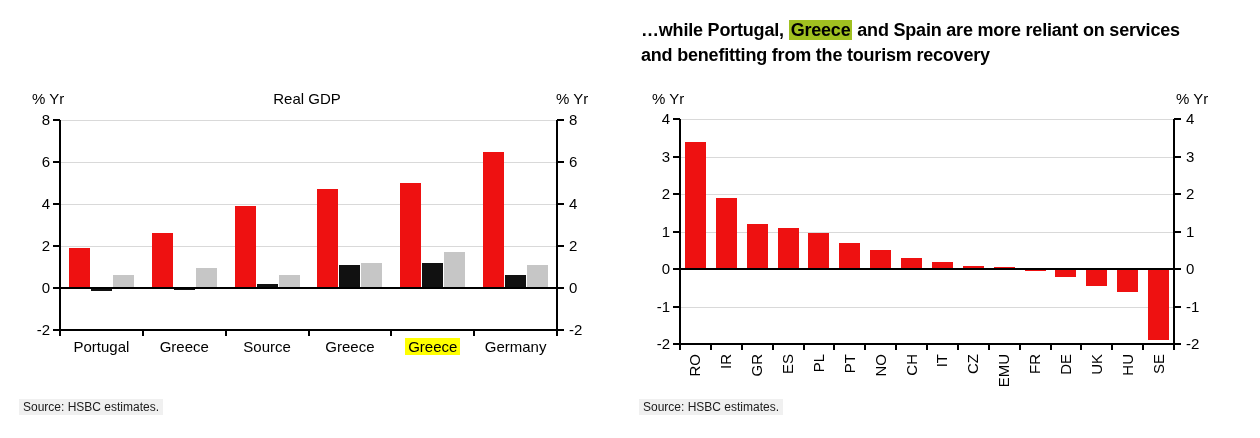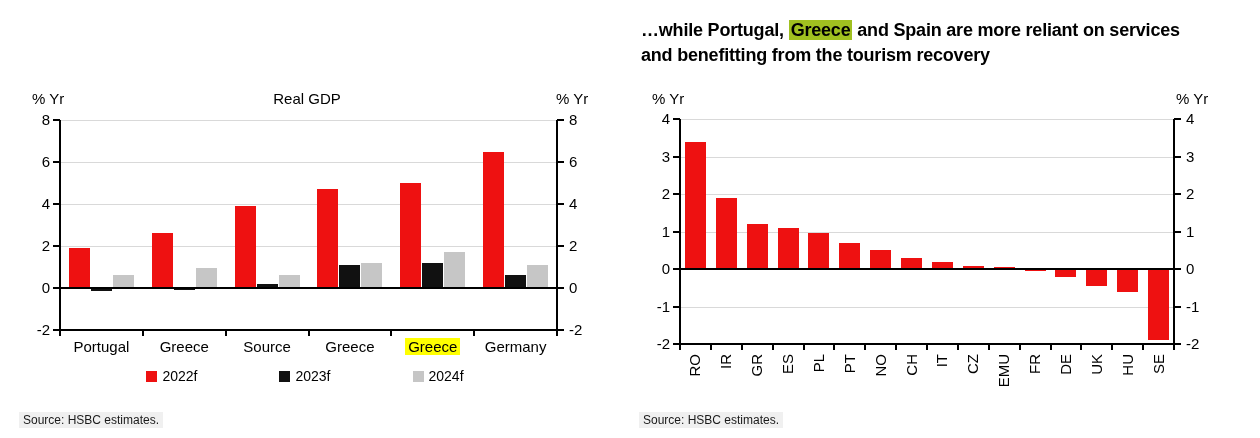--- a/index.html
+++ b/index.html
@@ -39,21 +39,21 @@
     position: absolute; width: 44px; height: 16px; line-height: 16px;
     font-size: 15px; text-align: right; transform: rotate(-90deg); white-space: nowrap;
   }
 
   .legend { position: absolute; top: 368px; left: 0; width: 610px; display: flex; justify-content: center; gap: 82px; }
   .legend-item { display: flex; align-items: center; gap: 5px; font-size: 14px; }
   .legend-swatch { width: 11px; height: 11px; display: inline-block; }
 
   .source-note {
     position: absolute; top: 399px; font-size: 12px; color: #1a1a1a;
-    background: #f0f0f0; padding: 1px 4px; margin-top: 13px;
+    background: #f0f0f0; padding: 1px 4px;
   }
   .panel-left  .source-note { left: 19px; }
   .panel-right .source-note { left: 9px; }
 </style>
 </head>
 <body>
 
 <div class="page">
 
   <div class="panel panel-left">
@@ -117,34 +117,20 @@
         <div class="bar" style="left: 301.417px; top: 142.8px; width: 21px; height: 25.2px; background: rgb(198, 198, 198);"></div>
         <div class="bar" style="left: 384.25px; top: 132.3px; width: 21px; height: 35.7px; background: rgb(198, 198, 198);"></div>
         <div class="bar" style="left: 467.083px; top: 144.9px; width: 21px; height: 23.1px; background: rgb(198, 198, 198);"></div>
         <div class="zero-line" style="top: 167px; width: 497px;"></div>
         <div class="cat-label" style="left: -3.58333px; top: 218px; width: 90px;">Portugal</div>
         <div class="cat-label" style="left: 79.25px; top: 218px; width: 90px;">Greece</div>
         <div class="cat-label" style="left: 162.083px; top: 218px; width: 90px;">Source</div>
         <div class="cat-label" style="left: 244.917px; top: 218px; width: 90px;">Greece</div>
         <div class="cat-label hl-yellow" style="left: 327.75px; top: 218px; width: 90px;"><span>Greece</span></div>
         <div class="cat-label" style="left: 410.583px; top: 218px; width: 90px;">Germany</div>
-      </div>
-    <div class="legend" id="legend-0">
-        <div class="legend-item">
-          <span class="legend-swatch" style="background: rgb(238, 17, 17);"></span>
-          <span>2022f</span>
-        </div>
-        <div class="legend-item">
-          <span class="legend-swatch" style="background: rgb(17, 17, 17);"></span>
-          <span>2023f</span>
-        </div>
-        <div class="legend-item">
-          <span class="legend-swatch" style="background: rgb(198, 198, 198);"></span>
-          <span>2024f</span>
-        </div>
       </div>
     <div class="source-note">Source: HSBC estimates.</div>
   </div>
 
   <div class="panel panel-right">
     <h2 class="chart-heading" id="heading-1"><span>…while Portugal, </span><span class="hl-green">Greece</span><span> and Spain are more reliant on services and benefitting from the tourism recovery</span></h2>
     <span class="unit-label unit-left">% Yr</span>
     <span class="unit-label unit-right">% Yr</span>
     <div class="plot" id="plot-1" style="left: 50px; top: 119px; width: 494px; height: 225px;">
         <div class="base-line" style="top: 224px; width: 494px;"></div>

